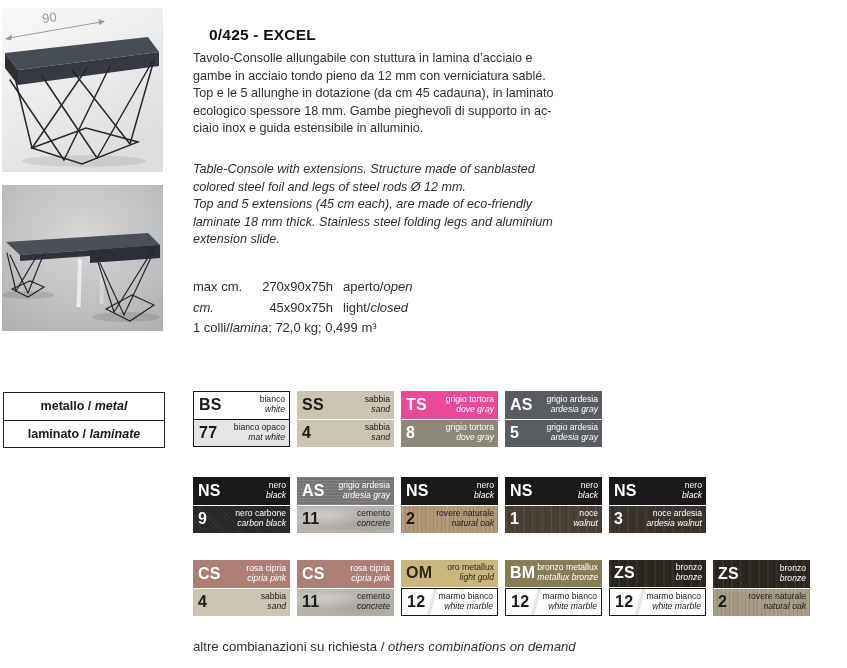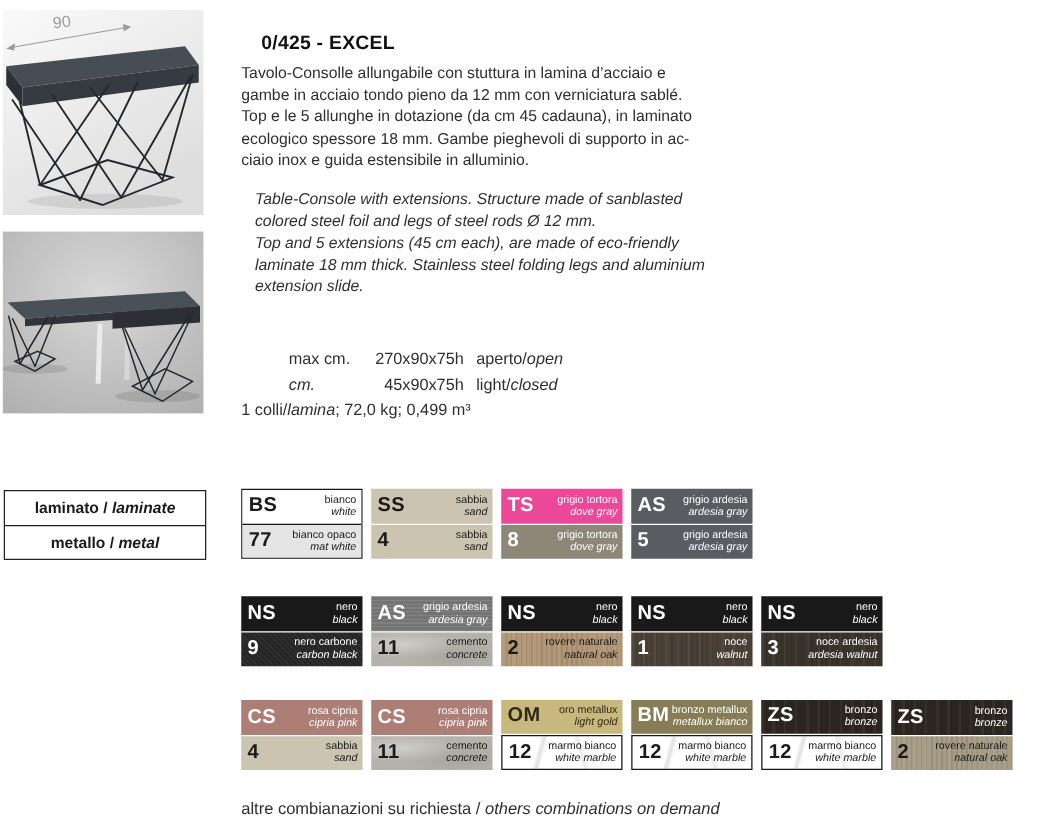--- a/index.html
+++ b/index.html
@@ -9,24 +9,24 @@
   .img-box{position:absolute;left:2px;overflow:hidden;}
   .img1{top:8px;width:161px;height:164px;}
   .img2{top:185px;width:161px;height:146px;}
 
   .title{position:absolute;left:193px;top:10px;font-size:15.5px;font-weight:bold;
          color:#111;letter-spacing:.2px;margin:16px;}
 
   .para{position:absolute;left:193px;white-space:pre;font-size:12.6px;
         line-height:17.6px;color:#2f2f2f;}
   .para-it{top:50px;}
-  .para-en{top:151px;font-style:italic;margin-left:11px;}
+  .para-en{top:161px;font-style:italic;}
 
   .dims{position:absolute;left:193px;top:277px;font-size:13px;line-height:20.5px;}
-  .dim-label{display:inline-block;width:56px;margin-left:38px;}
+  .dim-label{display:inline-block;width:56px;}
   .dim-value{display:inline-block;width:84px;text-align:right;}
   .dim-state{margin-left:10px;}
   .it-style{font-style:italic;}
 
   .legend{position:absolute;left:3px;top:392px;width:160px;height:54px;
           border:1px solid #222;box-sizing:content-box;}
   .legend-cell{height:27px;line-height:27px;text-align:center;font-weight:bold;
                font-size:12.5px;color:#1a1a1a;}
   .legend-cell + .legend-cell{border-top:1px solid #222;}
 
@@ -150,24 +150,24 @@
     <div>
       <span class="dim-label it-style">cm.</span><span class="dim-value">45x90x75h</span><span class="dim-state"><span>light/</span><span class="it-style">closed</span></span>
     </div>
     <div>
       <span>1 colli/</span><span class="it-style">lamina</span><span>; 72,0 kg; 0,499 m³</span>
     </div>
   </div>
 
   <div class="legend">
     <div class="legend-cell">
+      <span>metallo /</span><span class="it-style"> metal</span>
+    </div>
+    <div class="legend-cell">
       <span>laminato /</span><span class="it-style"> laminate</span>
-    </div>
-    <div class="legend-cell">
-      <span>metallo /</span><span class="it-style"> metal</span>
     </div>
   </div>
 
   <div class="swatch-row row-0">
   <div class="swatch boxed">
     <div class="half" style="background-color: rgb(255, 255, 255); color: rgb(26, 26, 26);">
       <span class="code">BS</span>
       <span class="lbl">
             <span class="l-it">bianco</span>
             <span class="l-en">white</span>
@@ -369,21 +369,21 @@
             <span class="l-en">white marble</span>
           </span>
     </div>
   </div>
 
   <div class="swatch">
     <div class="half" style="background-color: rgb(134, 124, 85); color: rgb(255, 255, 255);">
       <span class="code">BM</span>
       <span class="lbl">
             <span class="l-it">bronzo metallux</span>
-            <span class="l-en">metallux bianco</span>
+            <span class="l-en">metallux bronze</span>
           </span>
     </div>
     <div class="half bordered tex-marble" style="background-color: rgb(255, 255, 255); color: rgb(26, 26, 26);">
       <span class="code">12</span>
       <span class="lbl">
             <span class="l-it">marmo bianco</span>
             <span class="l-en">white marble</span>
           </span>
     </div>
   </div>

